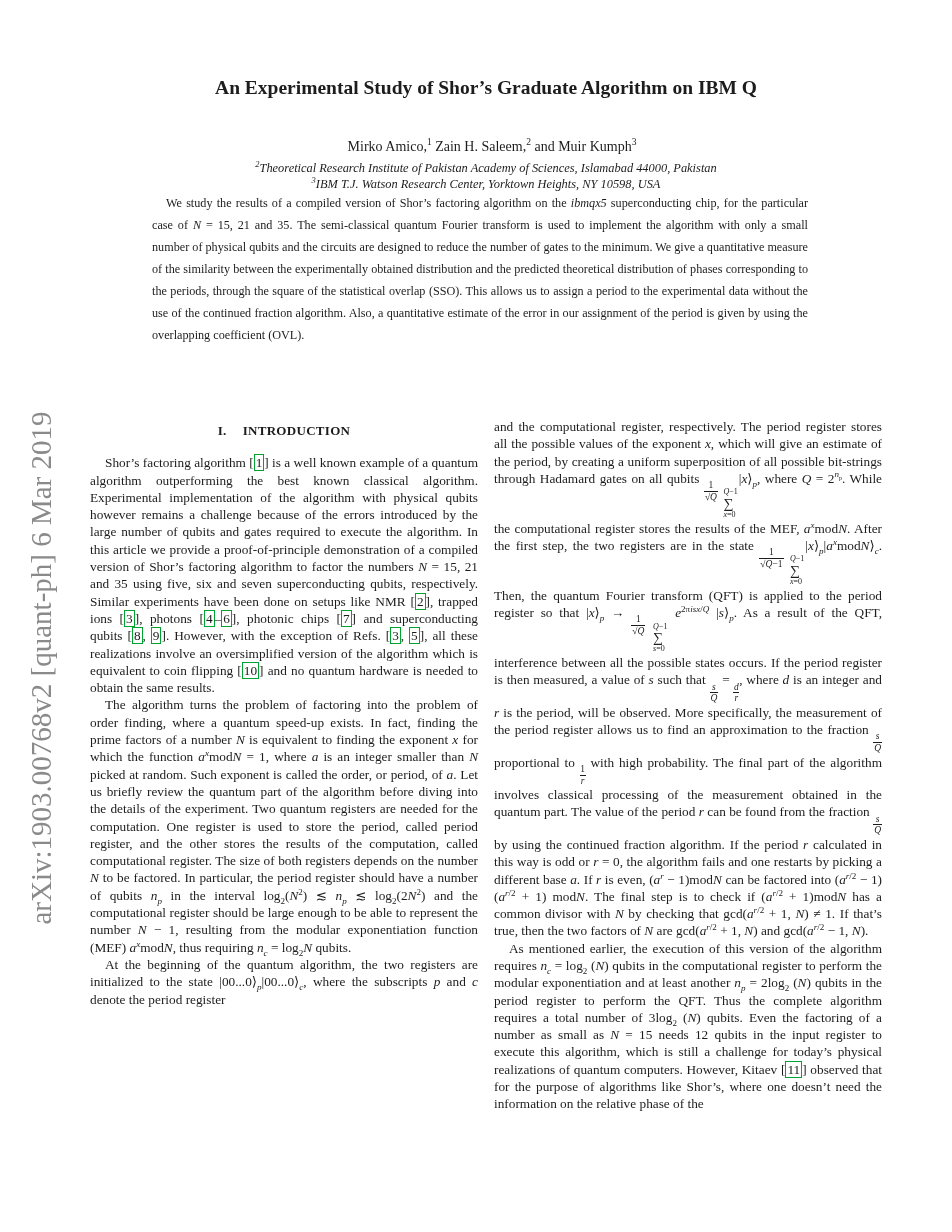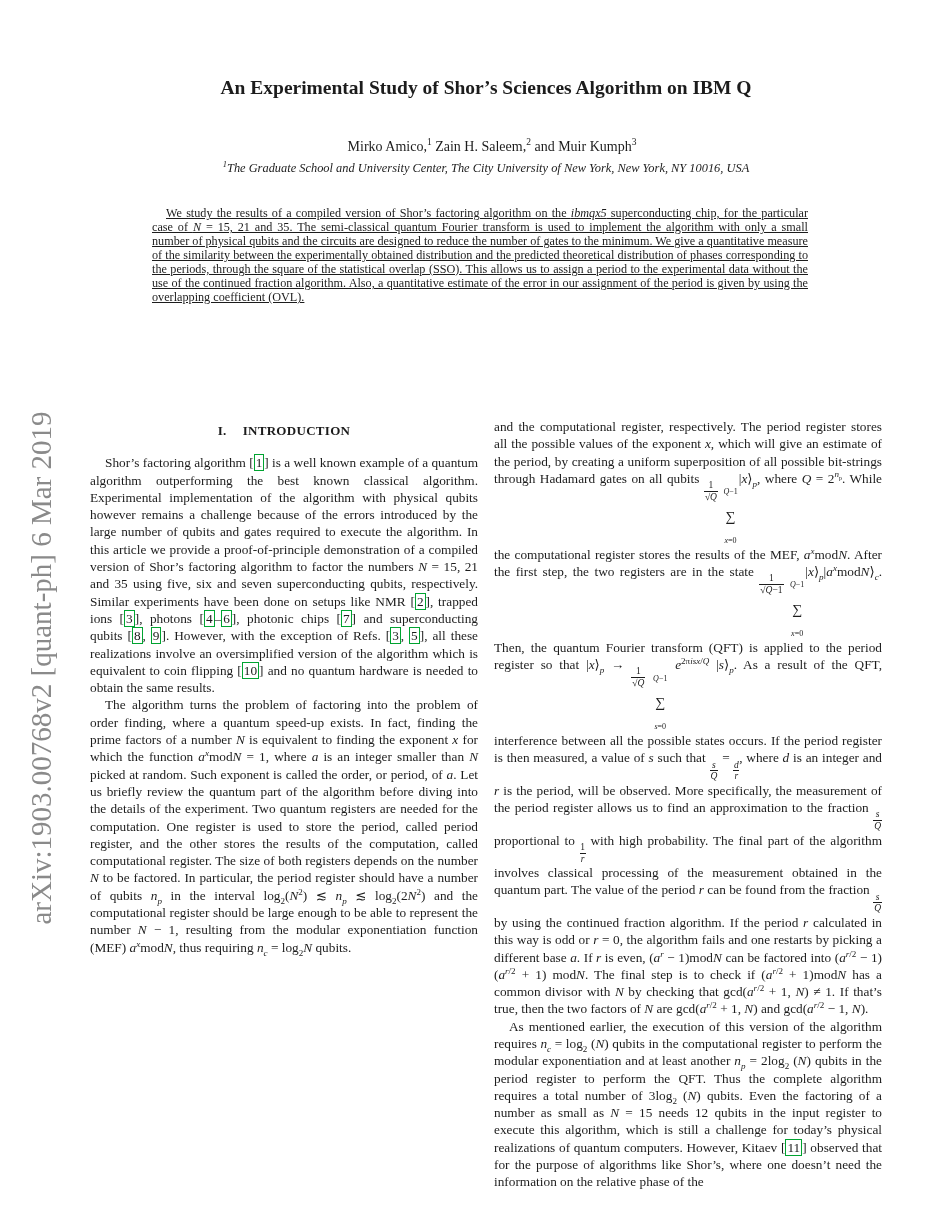--- a/index.html
+++ b/index.html
@@ -22,22 +22,22 @@
   }
   .authors {
     position:absolute; top:139px; left:96px; width:792px;
     text-align:center; font-size:14px;
   }
   .affils {
     position:absolute; top:161px; left:90px; width:792px;
     text-align:center; font-style:italic; font-size:12.4px; line-height:15.6px;
   }
   .abstract {
-    position:absolute; top:206px; left:152px; width:656px;
-    text-align:justify; font-size:12.2px; line-height:14px; text-indent:14px;text-decoration:underline;
+    position:absolute; top:192px; left:152px; width:656px;
+    text-align:justify; font-size:12.2px; line-height:22px; text-indent:14px;
   }
   .col {
     position:absolute; top:374px; width:388px;
     text-align:justify; font-size:13.3px; line-height:17.3px;margin-top:44px;
   }
   .col-left  { left:90px; }
   .col-right { left:494px; }
   .sec-heading {
     text-align:center; font-weight:bold; font-size:13px;
     margin:4px 0 15px 0; letter-spacing:0.3px;
@@ -49,50 +49,52 @@
   sub { font-size:68%; line-height:0; }
   .cite {
     border:1px solid #00a330; padding:0 1px; line-height:0;
   }
   .frac {
     display:inline-flex; flex-direction:column; align-items:center;
     vertical-align:-0.55em; font-size:9.5px; line-height:1.12; text-indent:0;
   }
   .frac .fd { border-top:1px solid #1c1c1c; padding:0 1px; }
   .sum {
-    display:inline-flex; flex-direction:column; align-items:center;
-    vertical-align:-0.85em; line-height:1; text-indent:0; margin:0 1px;gap:13px;
+    display:inline-flex; flex-direction:column; align-items:flex-start;
+    vertical-align:-0.85em; line-height:1; text-indent:0; margin:0 1px;
   }
   .sum .sl { font-size:8px; line-height:1.1; }
   .sum .ss { font-size:14px; line-height:1; }
   .ol { text-decoration:overline; }
 </style>
 </head>
 <body>
 
 <div class="page">
 
   <div class="watermark">arXiv:1903.00768v2 [quant-ph] 6 Mar 2019</div>
 
-  <div class="title">An Experimental Study of Shor’s Sciences Algorithm on IBM Q</div>
+  <div class="title">An Experimental Study of Shor’s Graduate Algorithm on IBM Q</div>
 
   <div class="authors">Mirko Amico,<sup>1</sup> Zain H. Saleem,<sup>2</sup> and Muir Kumph<sup>3</sup></div>
 
   <div class="affils">
-    <div><sup>1</sup>The Graduate School and University Center, The City University of New York, New York, NY 10016, USA</div>
+    <div><sup>2</sup>Theoretical Research Institute of Pakistan Academy of Sciences, Islamabad 44000, Pakistan</div>
+    <div><sup>3</sup>IBM T.J. Watson Research Center, Yorktown Heights, NY 10598, USA</div>
   </div>
 
   <div class="abstract">We study the results of a compiled version of Shor’s factoring algorithm on the <i>ibmqx5</i> superconducting chip, for the particular case of <i>N</i> = 15, 21 and 35. The semi-classical quantum Fourier transform is used to implement the algorithm with only a small number of physical qubits and the circuits are designed to reduce the number of gates to the minimum. We give a quantitative measure of the similarity between the experimentally obtained distribution and the predicted theoretical distribution of phases corresponding to the periods, through the square of the statistical overlap (SSO). This allows us to assign a period to the experimental data without the use of the continued fraction algorithm. Also, a quantitative estimate of the error in our assignment of the period is given by using the overlapping coefficient (OVL).</div>
 
   <div class="col col-left">
     <div class="sec-heading">
       <span class="sec-num">I.</span><span>INTRODUCTION</span>
     </div>
     <p>Shor’s factoring algorithm [<span class="cite">1</span>] is a well known example of a quantum algorithm outperforming the best known classical algorithm. Experimental implementation of the algorithm with physical qubits however remains a challenge because of the errors introduced by the large number of qubits and gates required to execute the algorithm. In this article we provide a proof-of-principle demonstration of a compiled version of Shor’s factoring algorithm to factor the numbers <i>N</i> = 15, 21 and 35 using five, six and seven superconducting qubits, respectively. Similar experiments have been done on setups like NMR [<span class="cite">2</span>], trapped ions [<span class="cite">3</span>], photons [<span class="cite">4</span>–<span class="cite">6</span>], photonic chips [<span class="cite">7</span>] and superconducting qubits [<span class="cite">8</span>, <span class="cite">9</span>]. However, with the exception of Refs. [<span class="cite">3</span>, <span class="cite">5</span>], all these realizations involve an oversimplified version of the algorithm which is equivalent to coin flipping [<span class="cite">10</span>] and no quantum hardware is needed to obtain the same results.</p>
     <p>The algorithm turns the problem of factoring into the problem of order finding, where a quantum speed-up exists. In fact, finding the prime factors of a number <i>N</i> is equivalent to finding the exponent <i>x</i> for which the function <i>a</i><sup><i>x</i></sup>mod<i>N</i> = 1, where <i>a</i> is an integer smaller than <i>N</i> picked at random. Such exponent is called the order, or period, of <i>a</i>. Let us briefly review the quantum part of the algorithm before diving into the details of the experiment. Two quantum registers are needed for the computation. One register is used to store the period, called period register, and the other stores the results of the computation, called computational register. The size of both registers depends on the number <i>N</i> to be factored. In particular, the period register should have a number of qubits <i>n</i><sub><i>p</i></sub> in the interval log<sub>2</sub>(<i>N</i><sup>2</sup>) ≲ <i>n</i><sub><i>p</i></sub> ≲ log<sub>2</sub>(2<i>N</i><sup>2</sup>) and the computational register should be large enough to be able to represent the number <i>N</i> − 1, resulting from the modular exponentiation function (MEF) <i>a</i><sup><i>x</i></sup>mod<i>N</i>, thus requiring <i>n</i><sub><i>c</i></sub> = log<sub>2</sub><i>N</i> qubits.</p>
+    <p>At the beginning of the quantum algorithm, the two registers are initialized to the state |00...0⟩<sub><i>p</i></sub>|00...0⟩<sub><i>c</i></sub>, where the subscripts <i>p</i> and <i>c</i> denote the period register</p>
   </div>
 
   <div class="col col-right">
     <p class="cont">and the computational register, respectively. The period register stores all the possible values of the exponent <i>x</i>, which will give an estimate of the period, by creating a uniform superposition of all possible bit-strings through Hadamard gates on all qubits <span class="frac">
           <span class="fn">1</span>
           <span class="fd">√<span class="ol"><i>Q</i></span></span>
         </span> <span class="sum">
           <span class="sl"><i>Q</i>−1</span>
           <span class="ss">∑</span>
           <span class="sl"><i>x</i>=0</span>

